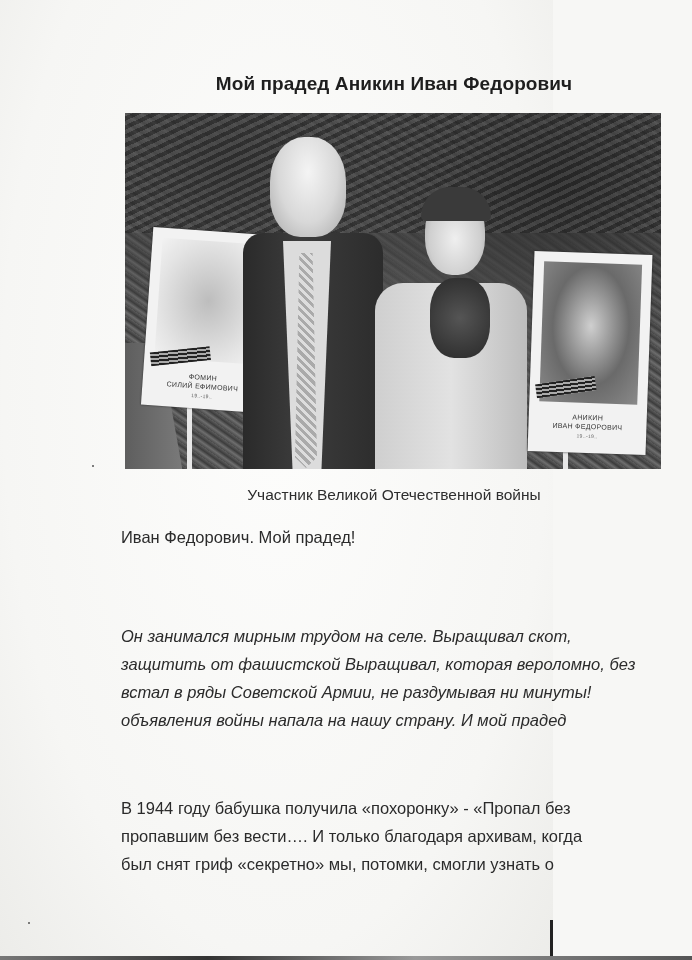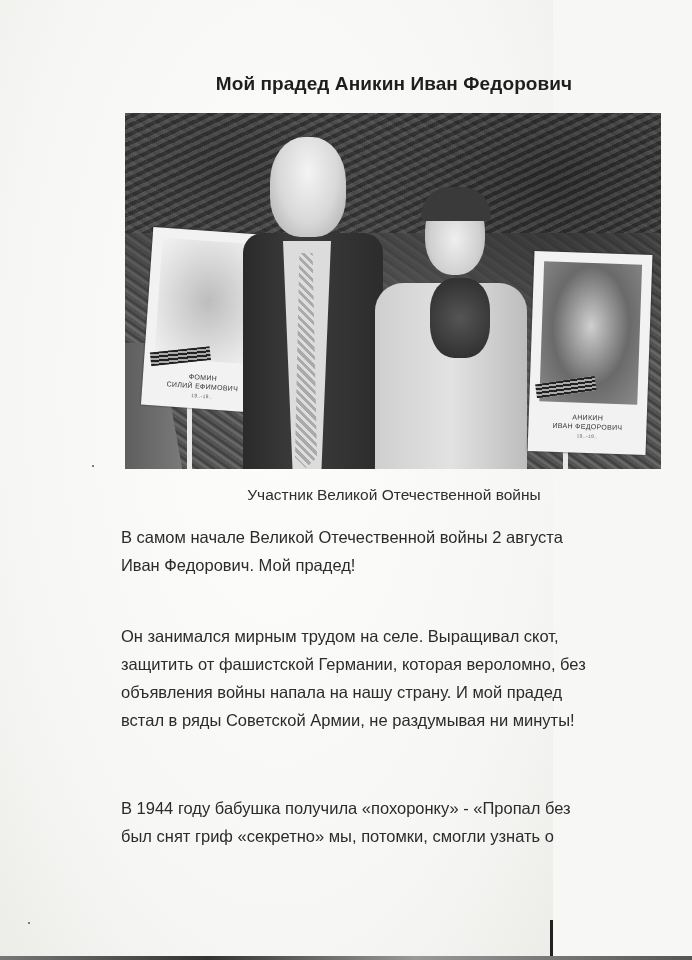--- a/index.html
+++ b/index.html
@@ -162,33 +162,33 @@
       <div class="ribbon" style="top:128px;"></div>
       <div class="name" style="top:160px;">АНИКИН</div>
       <div class="name" style="top:169px;">ИВАН ФЕДОРОВИЧ</div>
       <div class="name years" style="top:179px;">19..-19..</div>
     </div>
   </div>
 
   <div class="caption">Участник Великой Отечественной войны</div>
 
   <div class="para" style="top:523px;">
-    <div>В самом начале Великой Отечественной войны 2 августа</div>
     <div>Иван Федорович. Мой прадед!</div>
   </div>
 
-  <div class="para" style="top:622px;">
+  <div class="para" style="top:622px;font-style:italic;">
     <div>Он занимался мирным трудом на селе. Выращивал скот,</div>
-    <div>защитить от фашистской Германии, которая вероломно, без</div>
+    <div>защитить от фашистской Выращивал, которая вероломно, без</div>
+    <div>встал в ряды Советской Армии,  не раздумывая ни минуты!</div>
     <div>объявления войны напала на нашу страну. И мой прадед</div>
-    <div>встал в ряды Советской Армии,  не раздумывая ни минуты!</div>
   </div>
 
   <div class="para" style="top:794px;">
     <div>В 1944 году бабушка получила «похоронку» - «Пропал без</div>
+    <div>пропавшим без вести…. И  только благодаря архивам, когда</div>
     <div>был снят гриф «секретно» мы, потомки, смогли узнать о</div>
   </div>
 
   <span class="speck" style="left:92px; top:465px;"></span>
   <span class="speck" style="left:28px; top:922px;"></span>
 
   <div class="right-edge"></div>
   <div class="bottom-edge"></div>
 </div>
 

